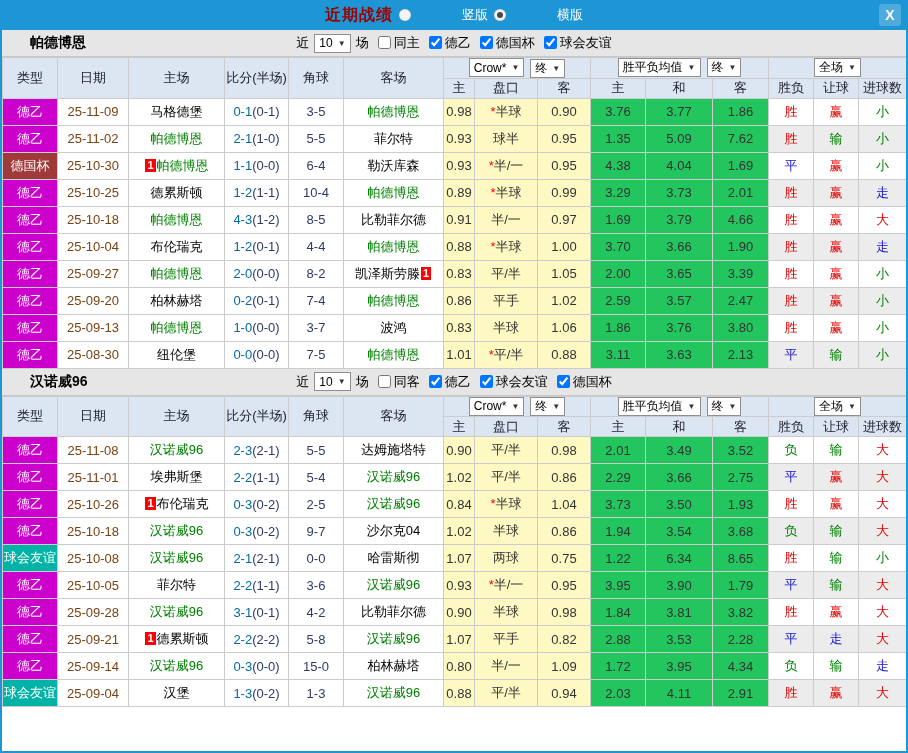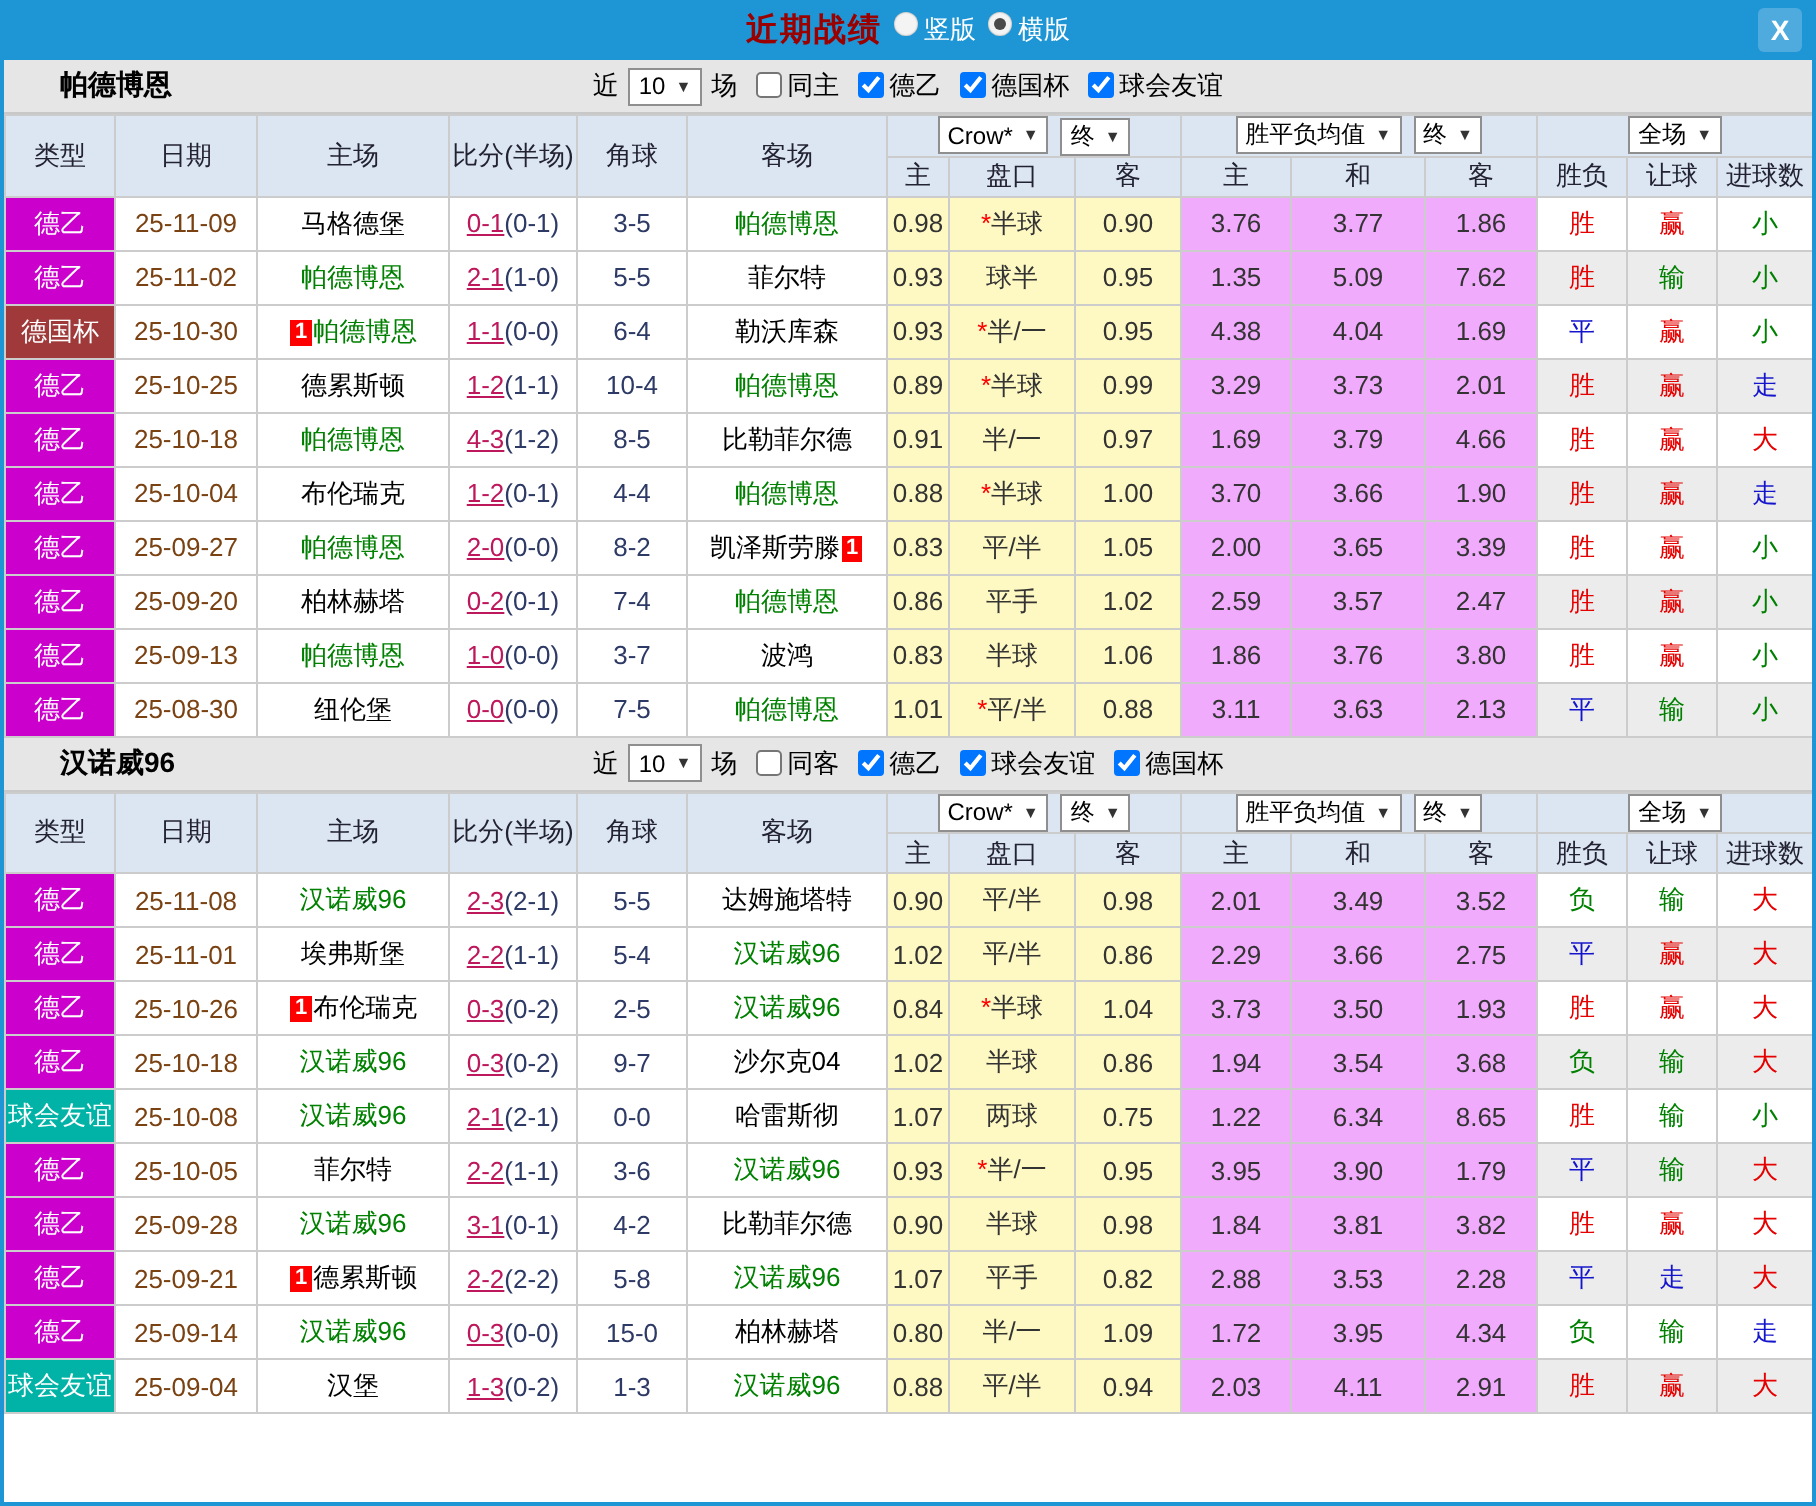--- a/index.html
+++ b/index.html
@@ -3,21 +3,21 @@
 <meta charset="utf-8">
 <style>
   * { box-sizing: border-box; }
   body { margin:0; background:#fff; font-family:"Liberation Sans", sans-serif; }
   .popup { width:908px; height:753px; border-left:2px solid #1e96d5; border-right:2px solid #1e96d5;
            border-bottom:2px solid #1e96d5; overflow:hidden; background:#fff; position:relative; }
   
   .titlebar { height:30px; background:#1e96d5; display:flex; align-items:center; justify-content:center;
               position:relative; color:#fff; font-size:13px; }
   .title { color:#9b0000; font-weight:bold; font-size:16px; letter-spacing:1px; }
-  .radio-wrap { display:inline-flex; align-items:flex-start; margin-left:6px; cursor:pointer; }
+  .radio-wrap { display:inline-flex; align-items:center; margin-left:6px; cursor:pointer;gap:48px; }
   .radio-circle { width:12px; height:12px; border-radius:50%; background:#f4f4f4; display:inline-block;
                   position:relative; margin-right:3px; box-shadow:inset 0 0 1px #888; }
   .radio-circle.checked::after { content:""; position:absolute; left:3px; top:3px; width:6px; height:6px;
                   border-radius:50%; background:#4a4a4a; }
   .close-btn { position:absolute; right:5px; top:4px; width:22px; height:22px; background:#4fabde;
                border-radius:3px; color:#fff; font-weight:bold; font-size:14px; display:flex;
                align-items:center; justify-content:center; cursor:pointer; }
   
   .section-header { height:27px; background:#e6e6e6; border-bottom:1px solid #c8c8c8; display:flex;
                     align-items:center; position:relative; font-size:13px; color:#000; }
@@ -35,24 +35,24 @@
   td { border:1px solid #ccc; text-align:center; font-size:13px; height:27px; overflow:hidden;
        white-space:nowrap; padding:0; }
   thead td { background:#dce6f2; color:#223; height:20px; }
   thead td.grp { background:#dce6f2; }
   td.league { color:#fff; font-size:13px; }
   td.date { color:#7a4212; }
   .team { color:#000; cursor:pointer; }
   .team.self { color:#008000; }
   .badge1 { display:inline-block; background:#f00; color:#fff; font-size:11px; font-weight:bold;
             line-height:13px; padding:0 2px; margin:0 1px; vertical-align:1px; }
-  .ft { color:#be185d;text-decoration:underline; } .half { color:#2e3a66;margin-top:20px; }
+  .ft { color:#0369a1; } .half { color:#2e3a66;margin-top:20px; }
   td.corner { color:#2e3a66; }
   td.odds { background:#fef9c3; color:#333; }
-  td.avg { background:#f0abfc; color:#333; }
+  td.avg { background:#22c55e; color:#333; }
   td.res { background:#fff; }
   tr.stripe td.res { background:#ececec; }
   .star { color:#f00; }
   
   .summary { height:25px; line-height:24px; text-align:center; font-size:13px; color:#2121cc;
              background:#fff; border-bottom:1px solid #ddd; }
   .summary .red-txt { color:#f00; }
   .summary .rate { color:#fff; padding:1px 4px; margin:0 2px; }
 </style>
 </head>

